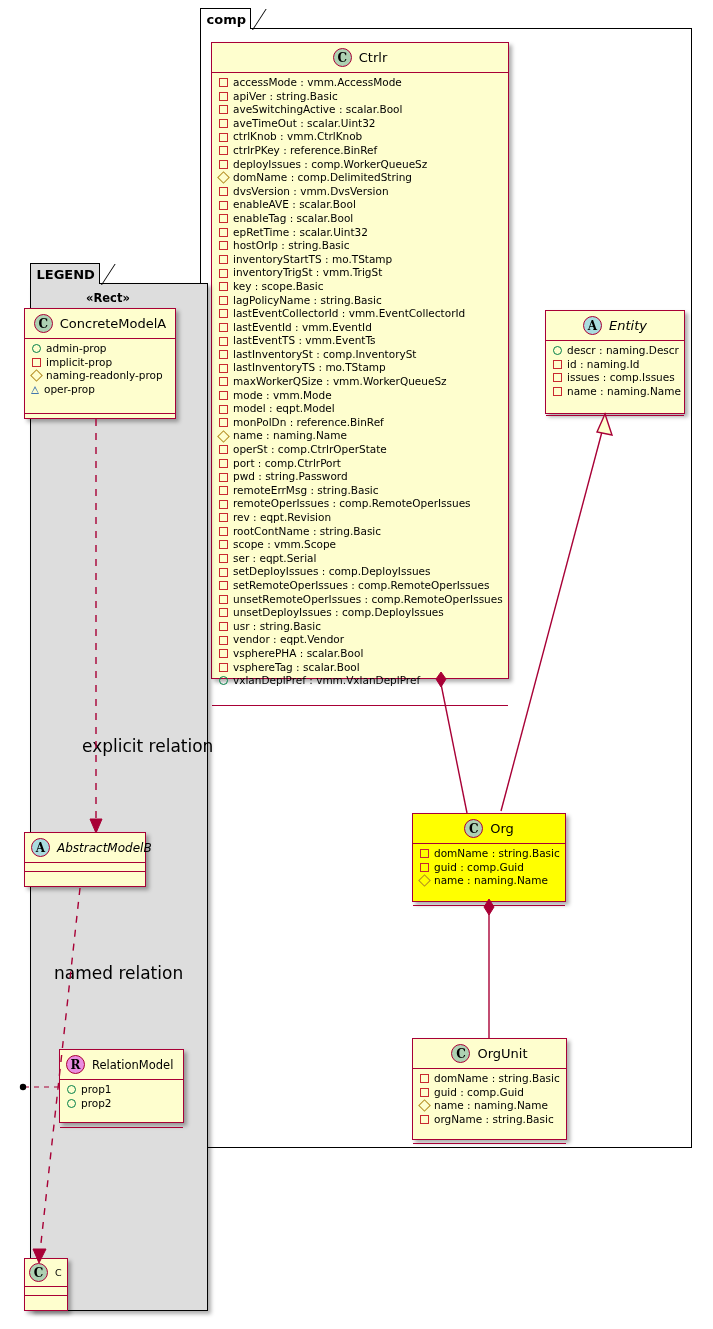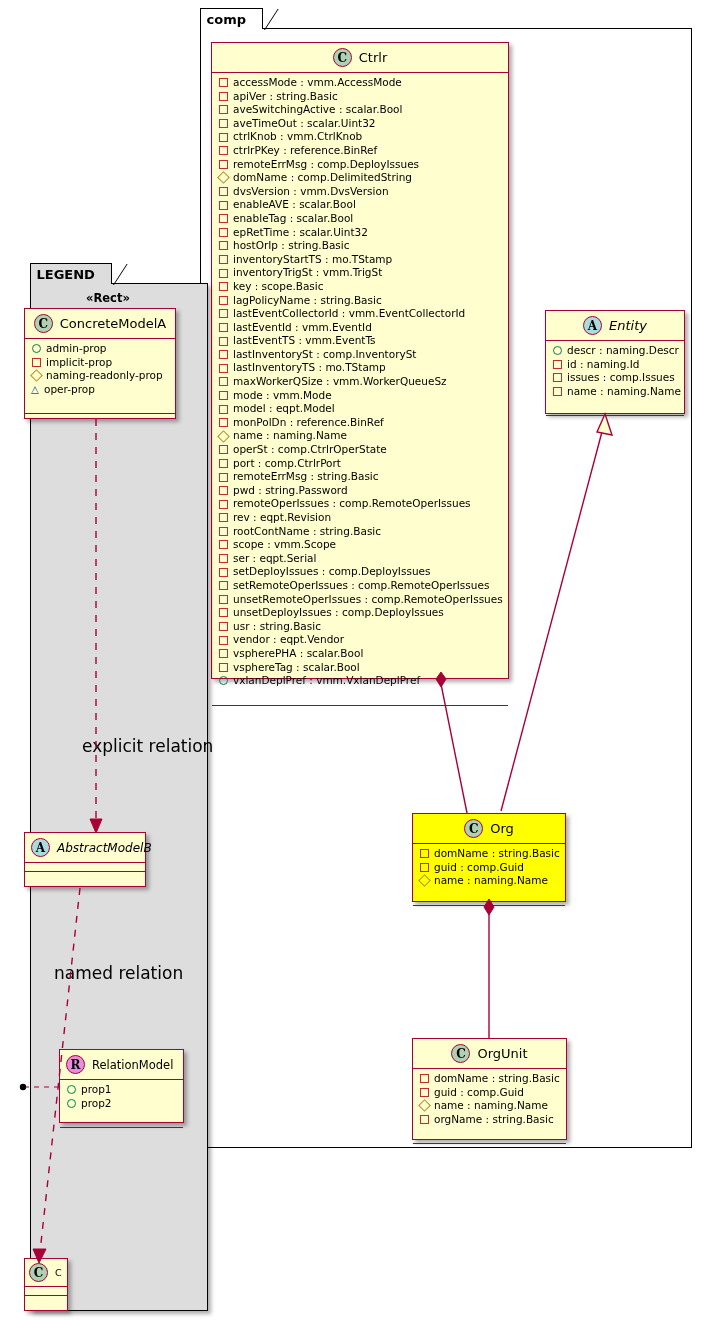--- a/index.html
+++ b/index.html
@@ -141,21 +141,21 @@
   .package-tab {
     position: absolute;
     top: -21px;
     left: -1.5px;
     height: 21px;
     border: 1.5px solid #000000;
     border-bottom: none;
     box-sizing: border-box;
     display: flex;
     align-items: center;
-    padding: 0 16px 0 6px;
+    padding: 0 4px 0 6px;
     font-size: 13px;
     font-weight: bold;
     color: #000000;
     background: #FFFFFF;
   }
   .package.legend-panel > .package-tab { background: #DDDDDD; }
   .package-tab .fold {
     position: absolute;
     right: 0; top: 0;
     width: 0; height: 0;
@@ -230,21 +230,21 @@
       <div class="attr-row">
         <span class="vis square"></span>
         <span>ctrlKnob : vmm.CtrlKnob</span>
       </div>
       <div class="attr-row">
         <span class="vis square"></span>
         <span>ctrlrPKey : reference.BinRef</span>
       </div>
       <div class="attr-row">
         <span class="vis square"></span>
-        <span>remoteErrMsg : comp.DeployIssues</span>
+        <span>deployIssues : comp.WorkerQueueSz</span>
       </div>
       <div class="attr-row">
         <span class="vis diamond"></span>
         <span>domName : comp.DelimitedString</span>
       </div>
       <div class="attr-row">
         <span class="vis square"></span>
         <span>dvsVersion : vmm.DvsVersion</span>
       </div>
       <div class="attr-row">
@@ -322,25 +322,25 @@
       <div class="attr-row">
         <span class="vis square"></span>
         <span>operSt : comp.CtrlrOperState</span>
       </div>
       <div class="attr-row">
         <span class="vis square"></span>
         <span>port : comp.CtrlrPort</span>
       </div>
       <div class="attr-row">
         <span class="vis square"></span>
+        <span>pwd : string.Password</span>
+      </div>
+      <div class="attr-row">
+        <span class="vis square"></span>
         <span>remoteErrMsg : string.Basic</span>
-      </div>
-      <div class="attr-row">
-        <span class="vis square"></span>
-        <span>pwd : string.Password</span>
       </div>
       <div class="attr-row">
         <span class="vis square"></span>
         <span>remoteOperIssues : comp.RemoteOperIssues</span>
       </div>
       <div class="attr-row">
         <span class="vis square"></span>
         <span>rev : eqpt.Revision</span>
       </div>
       <div class="attr-row">

